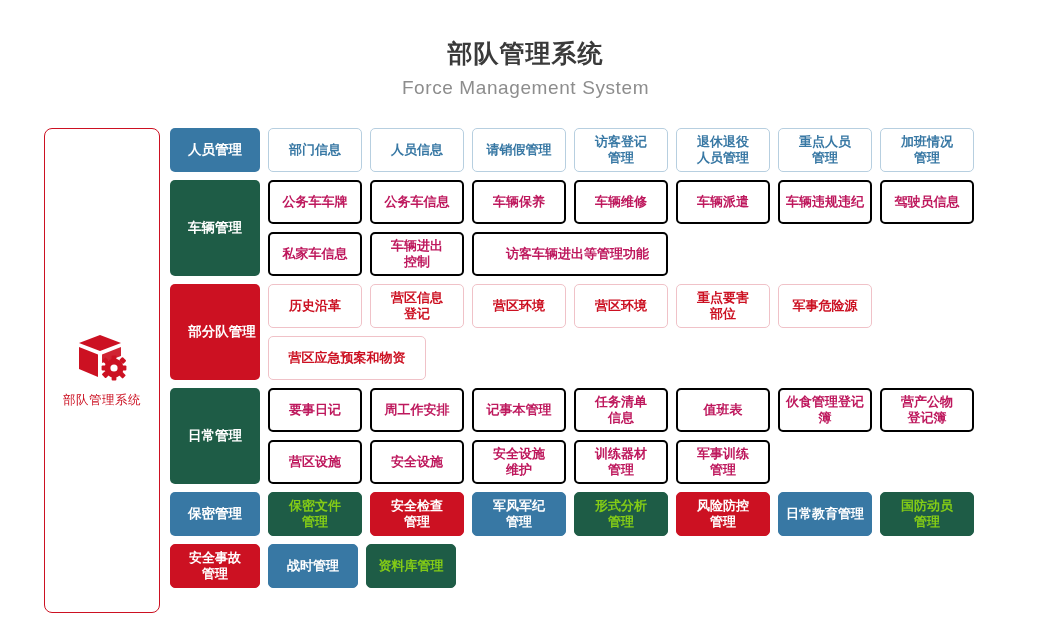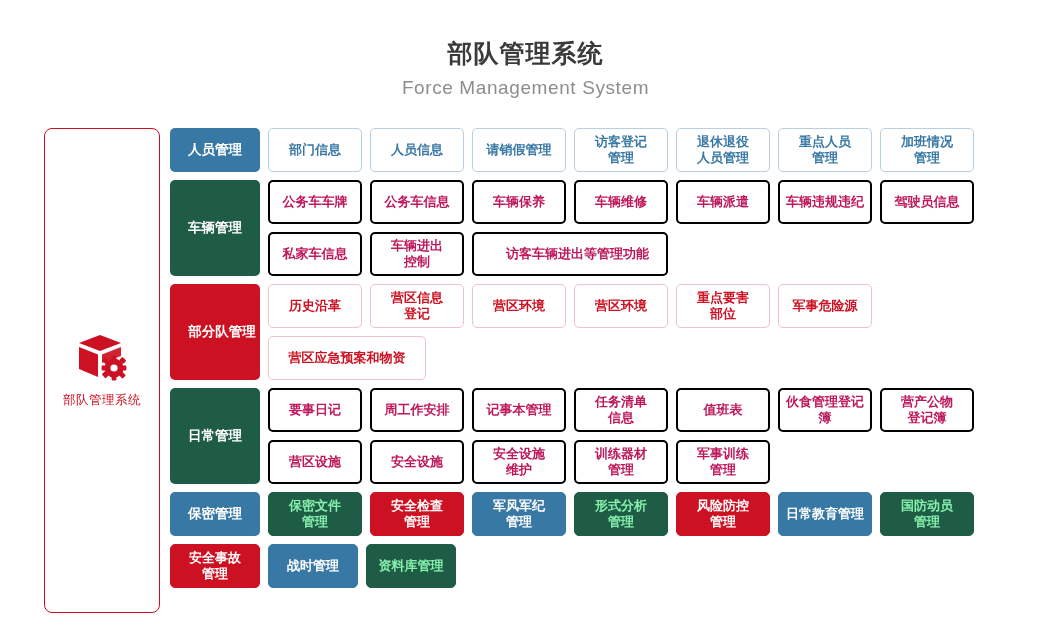--- a/index.html
+++ b/index.html
@@ -137,21 +137,21 @@
   .item.w2 { width: 196px; padding-left: 19px; }
   .item.w17 { width: 158px; }
 
   
   .item.o-blue  { border: 1px solid #b7cfe0; color: #3878a4; }
   .item.o-green { border: 2px solid #000000; color: #be185d; }
   .item.o-red   { border: 1px solid #f0c2c8; color: #cc1122; }
 
   
   .item.s-blue  { background: #3878a4; border: 1px solid #3878a4; color: #ffffff; }
-  .item.s-green { background: #1e5c46; border: 1px solid #1e5c46; color: #86efac; }
+  .item.s-green { background: #1e5c46; border: 1px solid #1e5c46; color: #84cc16; }
   .item.s-red   { background: #cc1122; border: 1px solid #cc1122; color: #ffffff; }
 
   .row-tall .cat { min-height: 96px; }
 </style>
 </head>
 <body>
 
 <div class="header">
   <div class="title">部队管理系统</div>
   <div class="subtitle">Force Management System</div>

